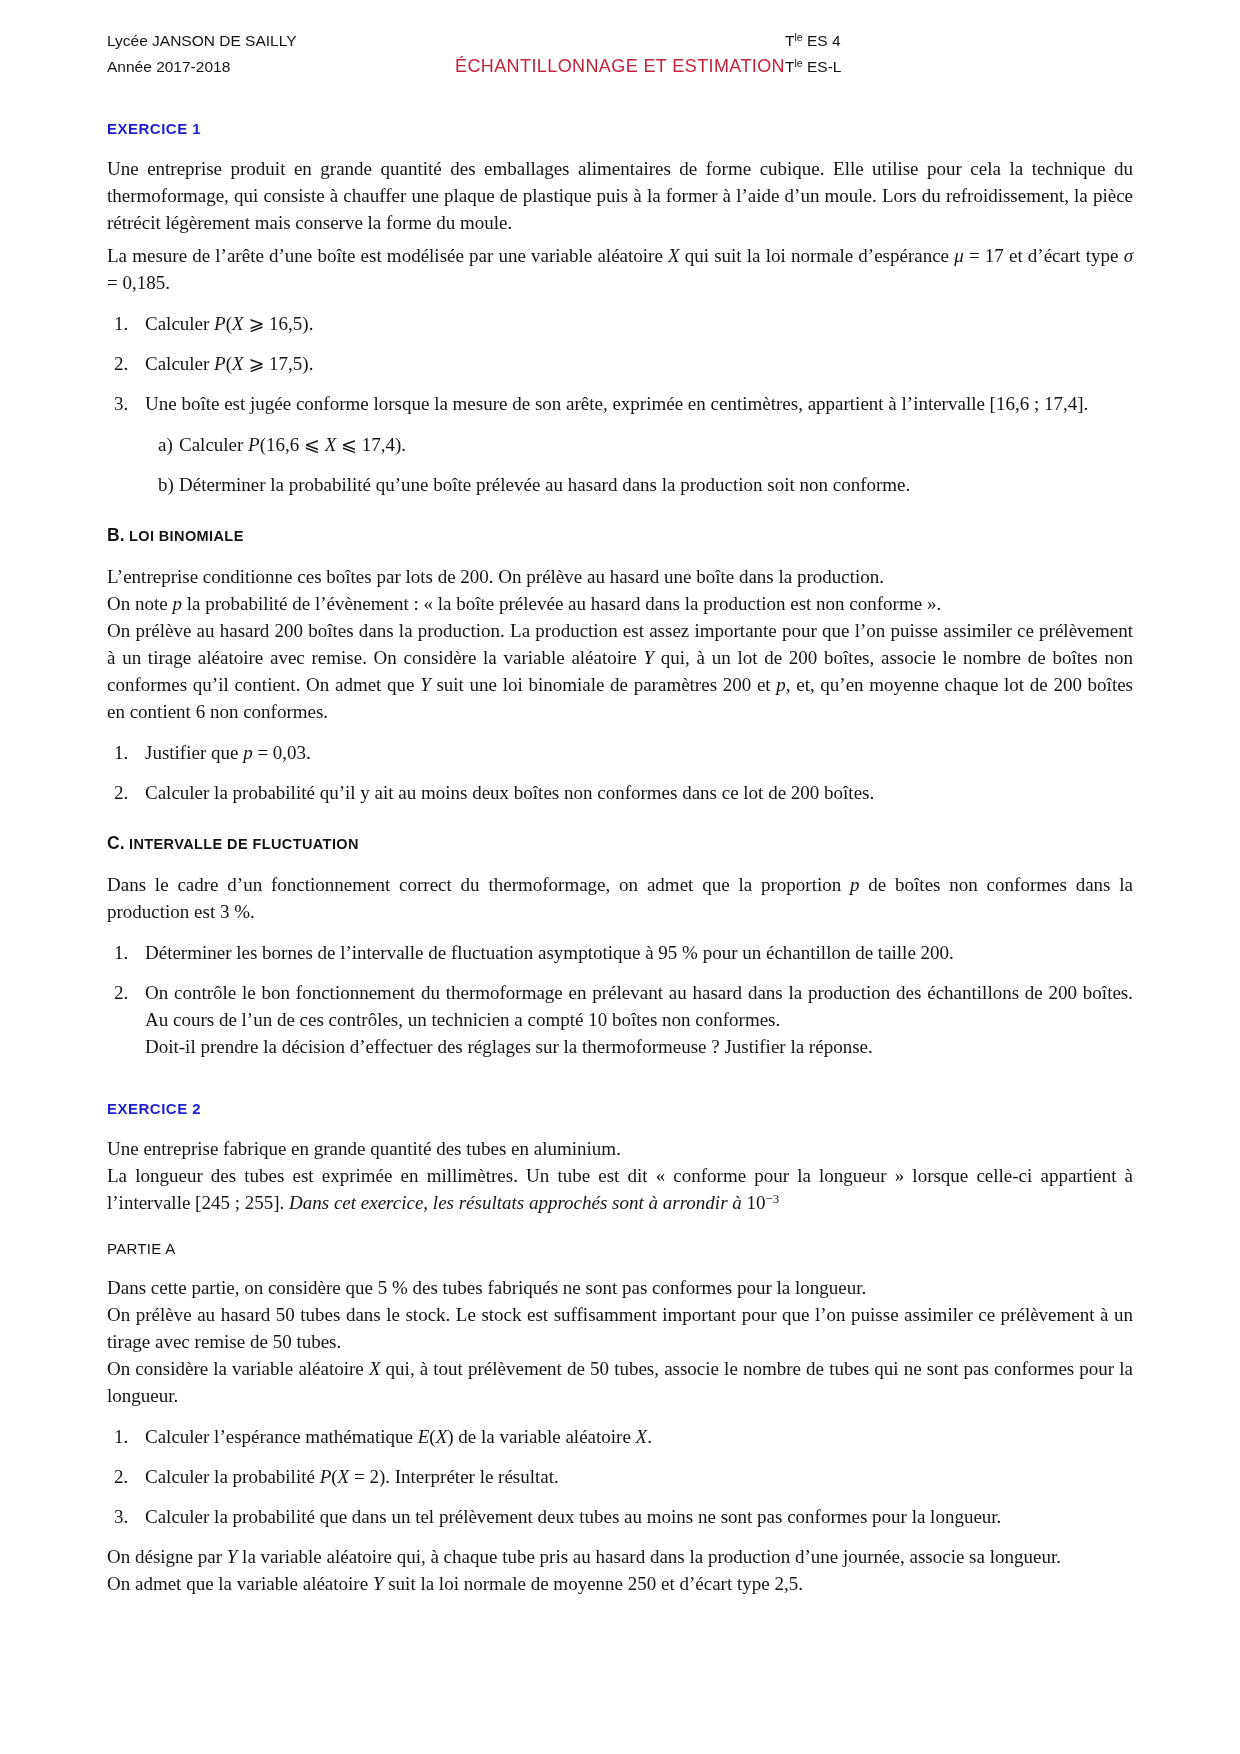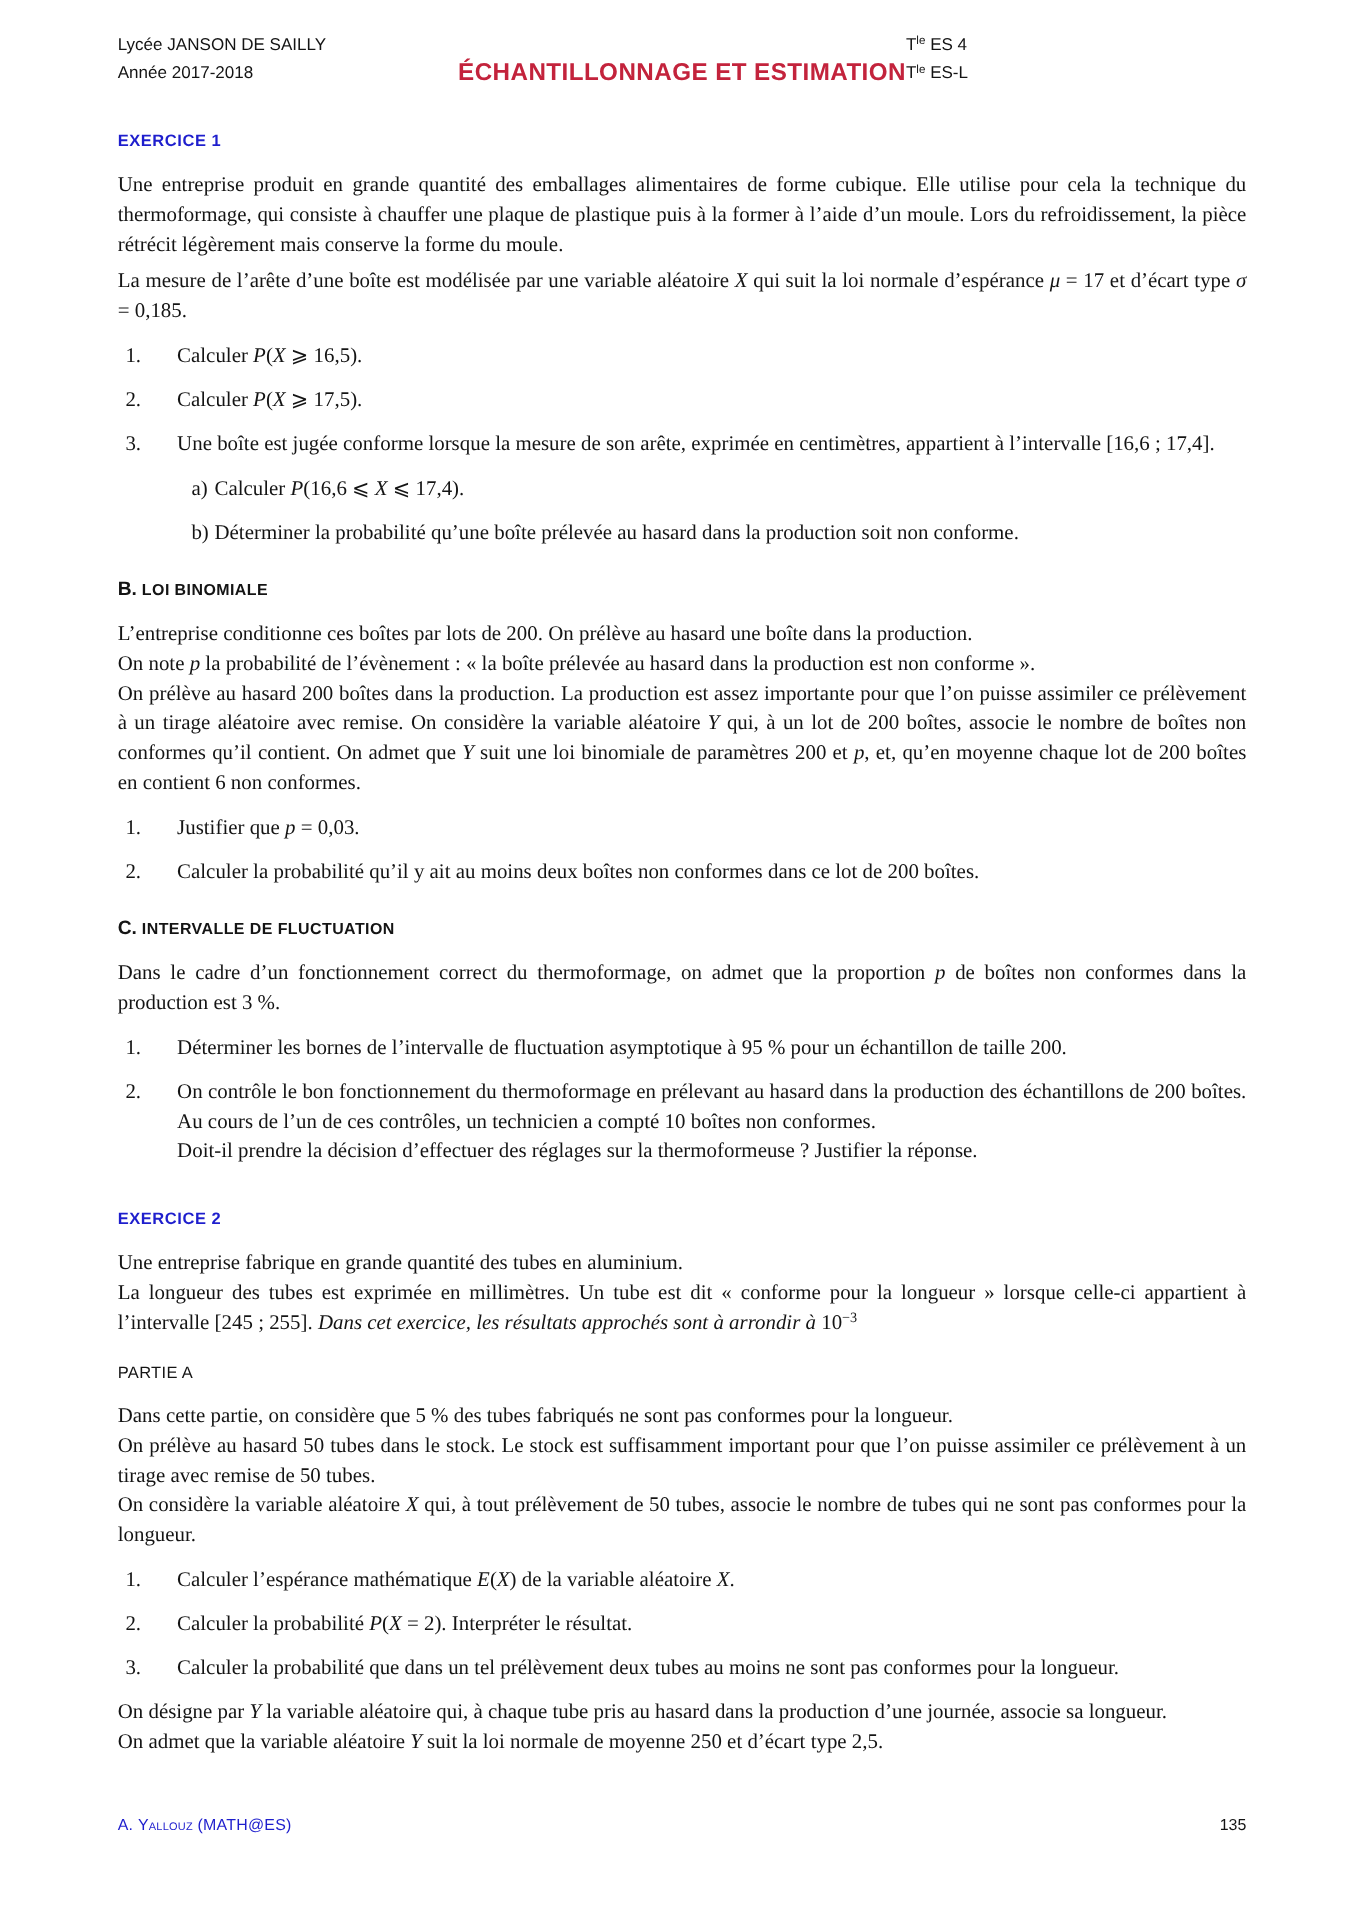--- a/index.html
+++ b/index.html
@@ -19,21 +19,21 @@
     display:grid;
     grid-template-columns:1fr auto 1fr;
     align-items:end;
     font-family:"Liberation Sans", sans-serif;
     font-size:15.5px;line-height:26px;
   }
   .hdr-left{text-align:left;}
   .hdr-right{text-align:left;}
   .doc-title{
     color:var(--accent-red,#C3233C);
-    font-weight:bold;font-size:22px;
+    font-weight:normal;font-size:18px;
     letter-spacing:0.4px;
     padding-bottom:1px;
   }
   
   .h-exercise{
     font-family:"Liberation Sans", sans-serif;
     font-weight:bold;font-size:15px;
     letter-spacing:0.5px;
     color:var(--accent-blue,#1E1ECD);
     margin:40px 0 18px 0;
@@ -50,21 +50,21 @@
     font-weight:normal;font-size:15px;
     letter-spacing:0.3px;
     margin:24px 0 17px 0;
   }
   
   .body-text{font-size:19px;line-height:27px;text-align:justify;}
   .para{margin:0 0 6px 0;}
   .list{margin-top:14px;}
   .item{display:flex;margin-bottom:13px;}
   .item-label{flex:0 0 38px;box-sizing:border-box;padding-left:7px;}
-  .item-body{flex:1;text-align:justify;margin-left:16px;}
+  .item-body{flex:1;text-align:justify;}
   .sublist{margin-top:14px;}
   .subitem{display:flex;margin-bottom:13px;}
   .subitem:last-child{margin-bottom:0;}
   .subitem-label{flex:0 0 34px;box-sizing:border-box;padding-left:13px;}
   .subitem-body{flex:1;text-align:justify;}
   
   .seg-m{font-style:italic;}
   .seg-i{font-style:italic;margin-top:19px;}
   .seg-sup{font-size:68%;position:relative;top:-0.45em;line-height:0;}
   .seg-sc{font-variant:small-caps;}
@@ -173,18 +173,14 @@
       <span class="item-body"><span>Calculer la probabilité </span><span class="seg-m">P</span><span>(</span><span class="seg-m">X</span><span> = 2). Interpréter le résultat.</span></span>
     </div>
     <div class="item">
       <span class="item-label">3.</span>
       <span class="item-body"><span>Calculer la probabilité que dans un tel prélèvement deux tubes au moins ne sont pas conformes pour la longueur.</span></span>
     </div>
   </div>
 
   <div class="body-text para"><span>On désigne par </span><span class="seg-m">Y</span><span> la variable aléatoire qui, à chaque tube pris au hasard dans la production d’une journée, associe sa longueur.</span><br><span>On admet que la variable aléatoire </span><span class="seg-m">Y</span><span> suit la loi normale de moyenne 250 et d’écart type 2,5.</span></div>
 
-  <div class="doc-footer">
-    <span class="footer-author"><span>A. </span><span class="seg-sc">Yallouz</span><span> (MATH@ES)</span></span>
-    <span class="footer-page">135</span>
-  </div>
 
 </div>
 
 </body></html>

